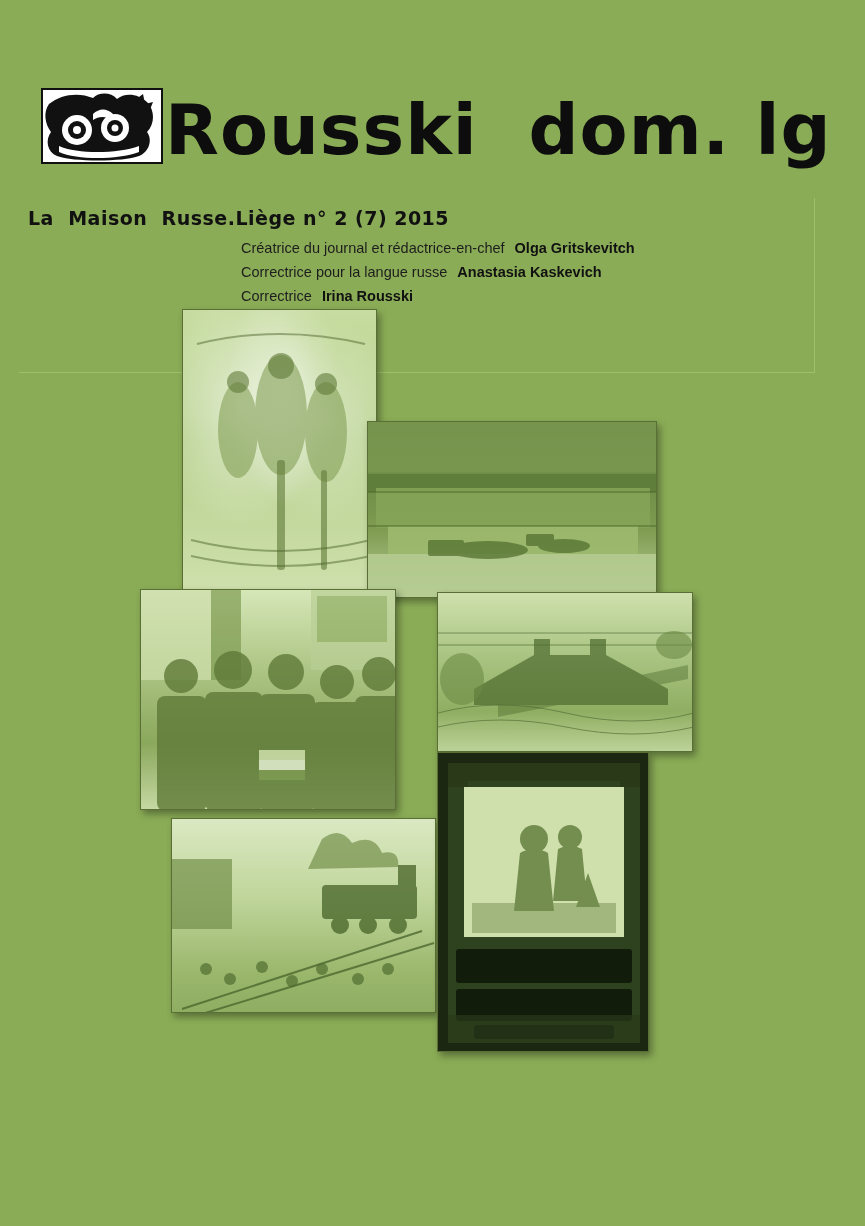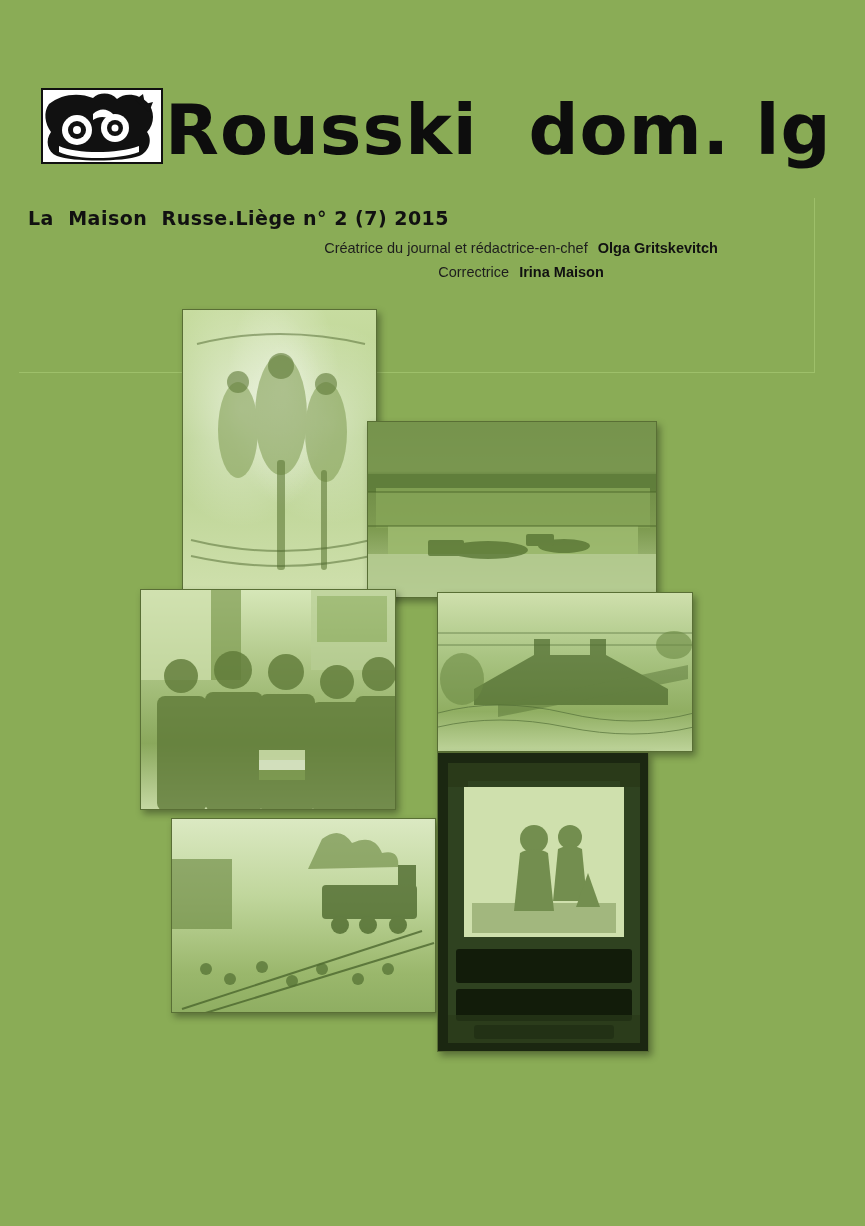--- a/index.html
+++ b/index.html
@@ -69,21 +69,21 @@
     height: 175px;
     border-right: 1px solid #9ec06a;
     border-bottom: 1px solid #9ec06a;
     box-sizing: border-box;
   }
   .credits {
     position: absolute;
     right: 64px;
     top: 236px;
     width: 560px;
-    text-align: center;
+    text-align: left;
     color: #1b1b1b;
     font-size: 14.5px;
     line-height: 24px;
   }
   .credit-row { white-space: nowrap; }
   .credit-role { color: #1d1d1d; }
   .credit-name { font-weight: bold; color: #111; margin-left: 6px; }
 
   
   .photo {
@@ -171,22 +171,26 @@
 
   <div class="credits-frame"></div>
   <div class="hairline-left"></div>
 
   <div class="credits">
     <div class="credit-row">
       <span class="credit-role">Créatrice du journal et rédactrice-en-chef</span>
       <span class="credit-name">Olga Gritskevitch</span>
     </div>
     <div class="credit-row">
+      <span class="credit-role">Correctrice pour la langue russe</span>
+      <span class="credit-name">Anastasia Kaskevich</span>
+    </div>
+    <div class="credit-row">
       <span class="credit-role">Correctrice</span>
-      <span class="credit-name">Irina Maison</span>
+      <span class="credit-name">Irina Rousski</span>
     </div>
   </div>
 
   <div class="photo" id="photo-allegory">
     <div class="inner">
       <svg width="195" height="286" viewBox="0 0 195 286">
         <rect x="0" y="0" width="195" height="286" fill="none"></rect>
         <g fill="#7d9a4f" opacity="0.55">
           <ellipse cx="55" cy="120" rx="20" ry="48"></ellipse>
           <ellipse cx="98" cy="105" rx="26" ry="60"></ellipse>

